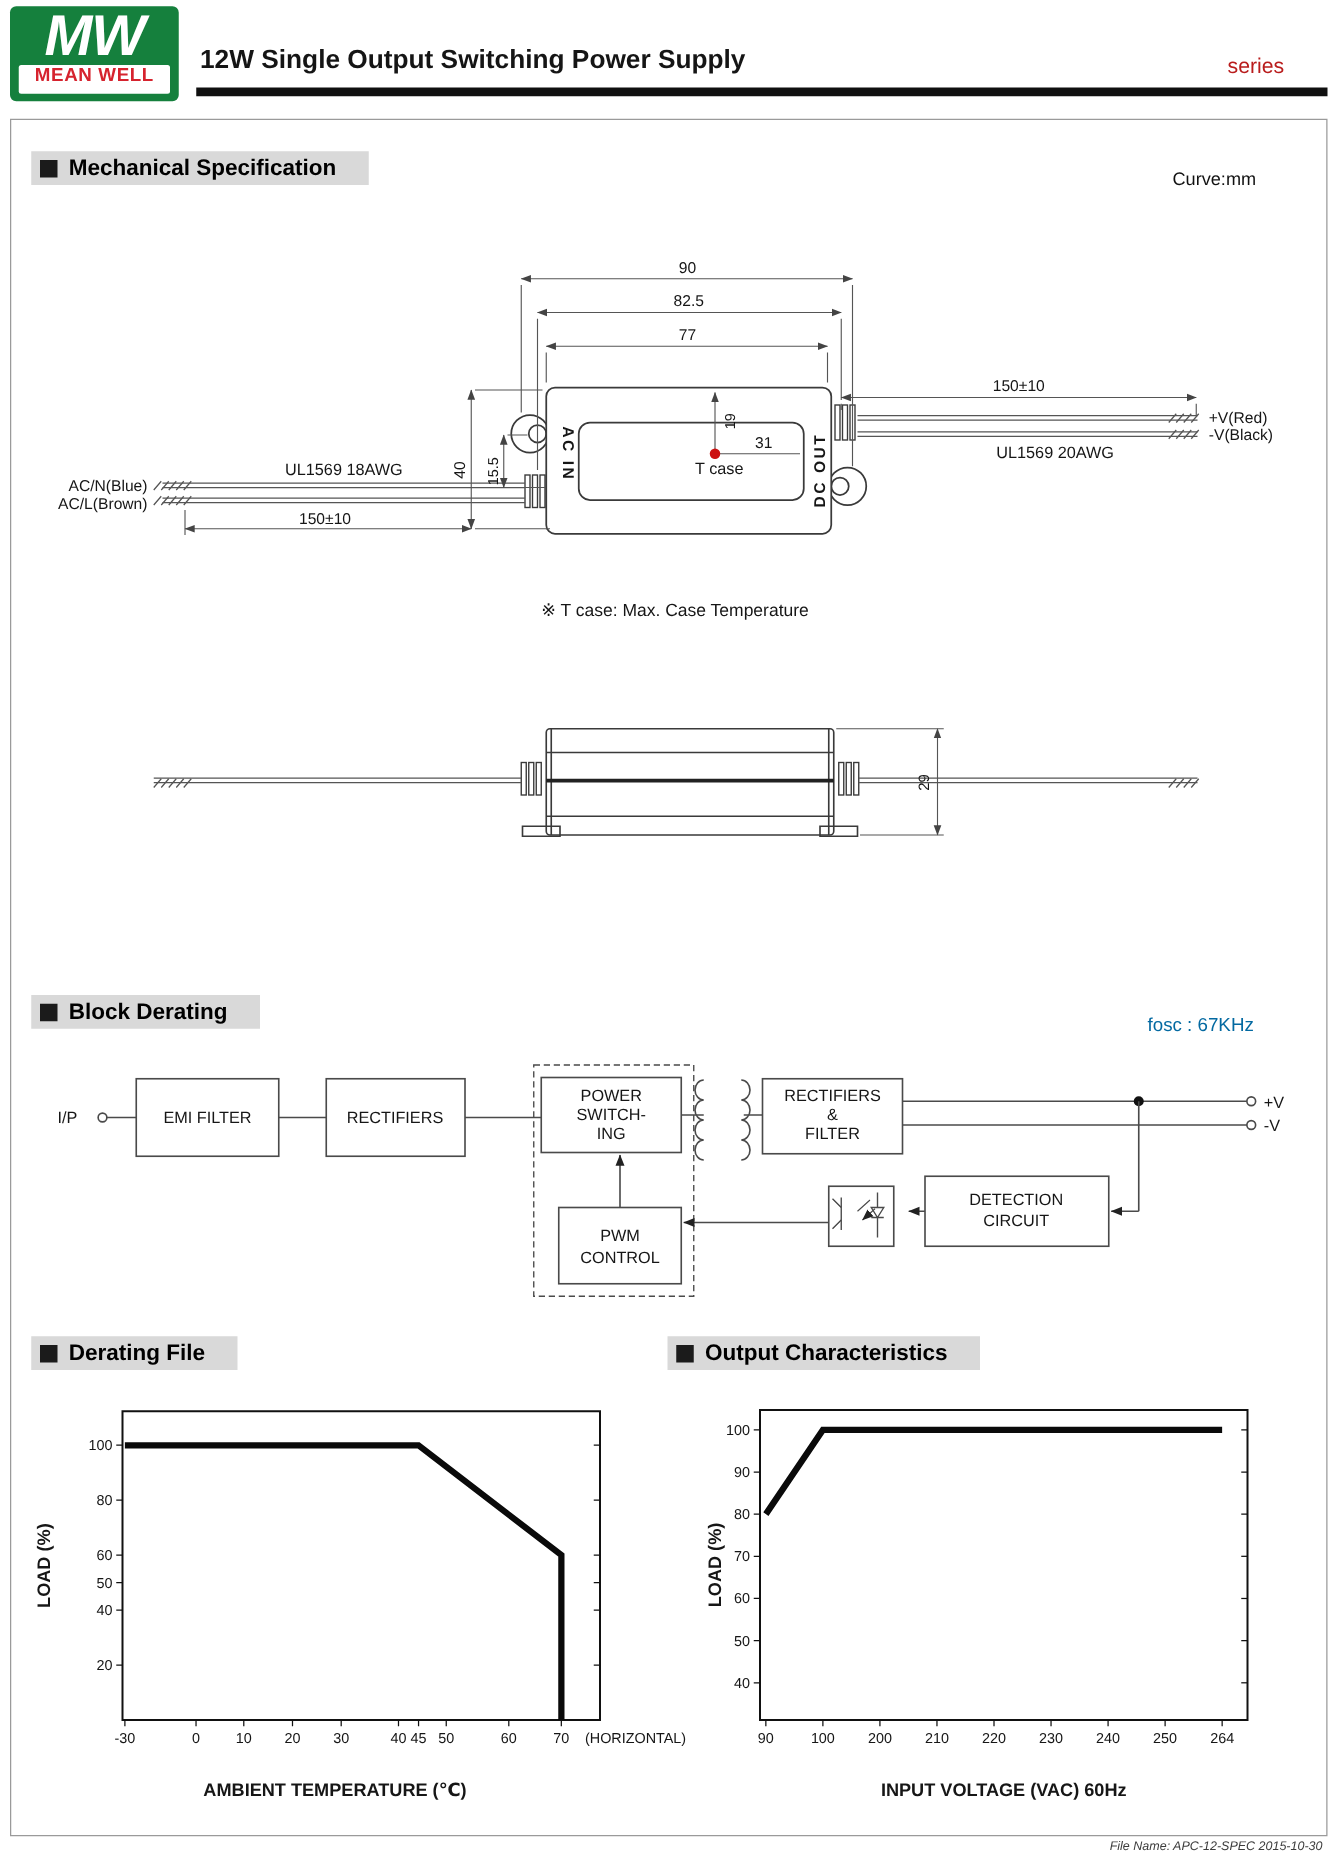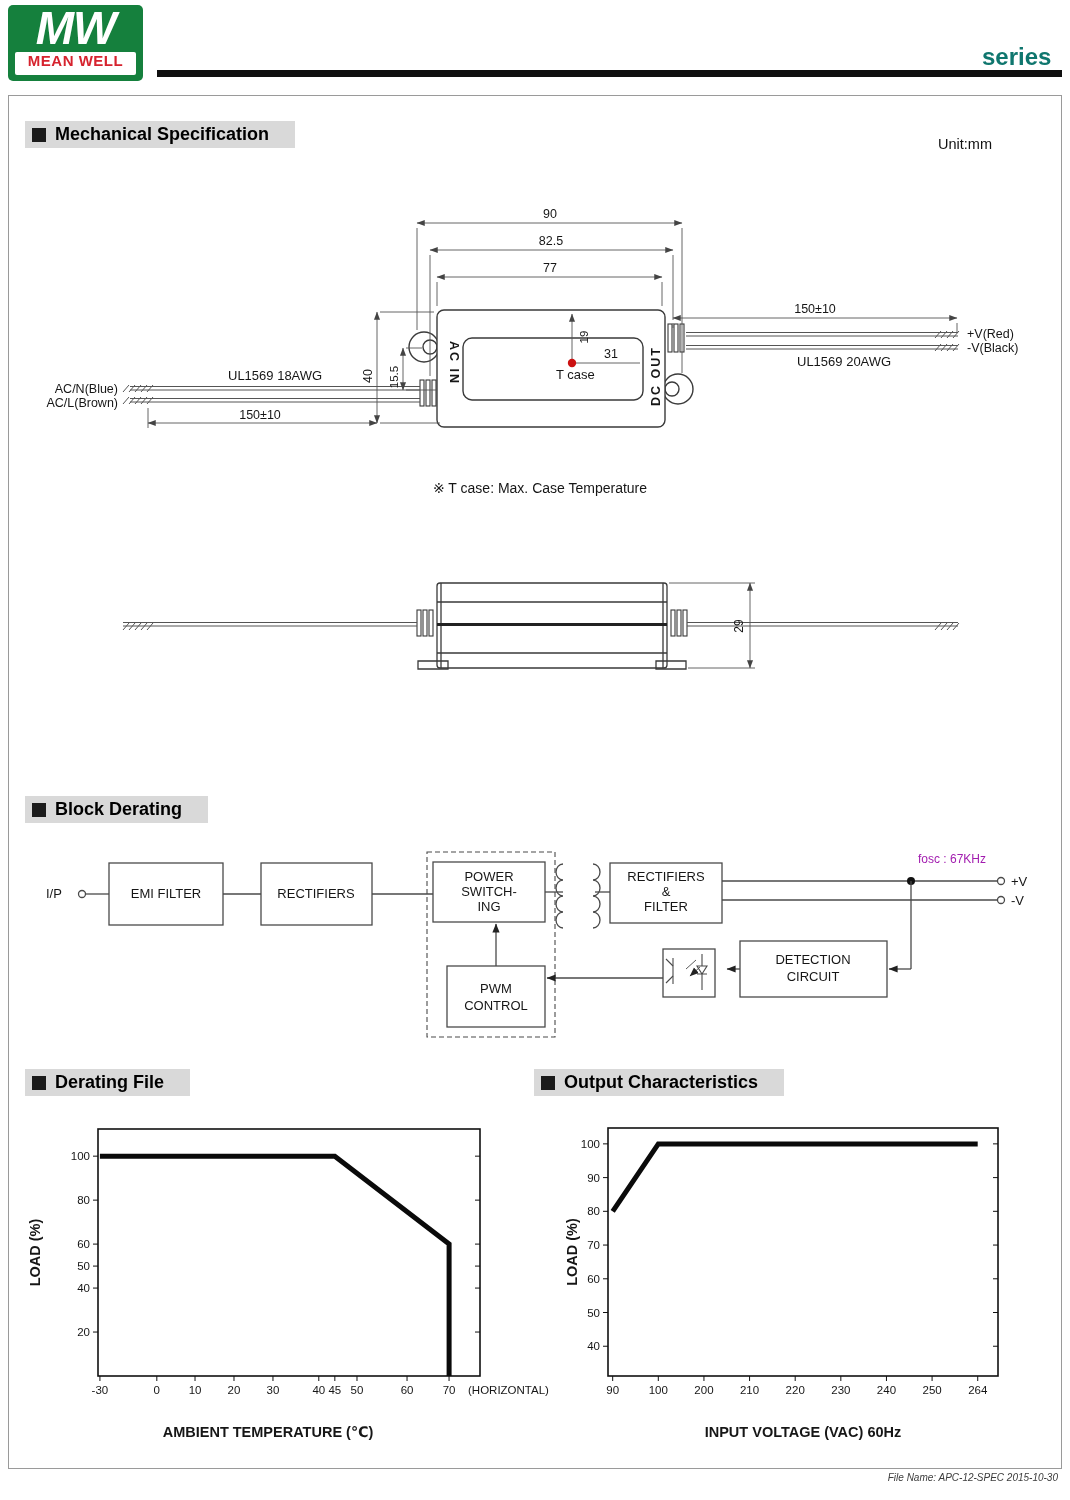--- a/index.html
+++ b/index.html
@@ -8,54 +8,55 @@
   
   .logo{position:absolute;left:8px;top:5px;width:135px;height:76px;background:#15803d;border-radius:5px;}
   .logo .mw{position:absolute;left:0;right:0;top:-4px;text-align:center;
         font-family:"Liberation Sans",sans-serif;font-style:italic;font-weight:bold;
         font-size:46px;color:#fff;letter-spacing:-1px;}
   .logo .strip{position:absolute;left:7px;right:7px;bottom:6px;height:23px;background:#fff;border-radius:2px;
         display:flex;align-items:flex-start;justify-content:center;}
   .logo .strip span{color:#d6232e;font-weight:bold;font-size:15px;letter-spacing:.5px;}
   .doc-title{position:absolute;left:160px;top:36px;font-size:21px;font-weight:bold;color:#151515;}
   .model{position:absolute;left:780px;top:20px;font-size:45px;font-weight:bold;letter-spacing:1px;color:#0c0c0c;}
-  .series{position:absolute;left:982px;top:43px;font-size:24px;font-weight:bold;color:#0f766e;}
+  .series{position:absolute;left:982px;top:43px;font-size:17px;font-weight:normal;color:#b91c1c;}
   .hbar{position:absolute;left:157px;top:70px;width:905px;height:7px;background:#101010;}
   .content-border{position:absolute;left:8px;top:95px;width:1052px;height:1372px;border:1.5px solid #9a9a9a;}
   
   .heading{position:absolute;display:inline-flex;align-items:center;gap:9px;background:#d9d9d9;
         height:27px;padding:0 26px 0 7px;font-weight:bold;font-size:18px;color:#000;white-space:nowrap;}
   .sq{width:14px;height:14px;background:#1b1b1b;display:inline-block;}
   .unit{position:absolute;left:938px;top:136px;font-size:14.5px;color:#111;}
-  .fosc{position:absolute;left:918px;top:812px;font-size:12px;color:#a21caf;margin-top:40px;}
+  .fosc{position:absolute;left:918px;top:812px;font-size:15px;color:#0369a1;}
   .footer{position:absolute;right:12px;top:1472px;font-size:10px;font-style:italic;color:#3c3c3c;}
   svg{font-family:"Liberation Sans","DejaVu Sans",sans-serif;}
   .abs{position:absolute;}
   svg text{fill:#161616;}
 </style>
 </head>
 <body>
 
 <div class="page">
 
   <div class="logo">
     <div class="mw">MW</div>
     <div class="strip">
       <span>MEAN WELL</span>
     </div>
   </div>
+  <div class="doc-title">12W Single Output Switching Power Supply</div>
   <div class="series">series</div>
   <div class="hbar"></div>
   <div class="content-border"></div>
 
   <div class="heading" style="left:25px;top:121px">
     <span class="sq"></span>
     <span>Mechanical Specification</span>
   </div>
-  <div class="unit">Unit:mm</div>
+  <div class="unit">Curve:mm</div>
 
   <svg class="abs" style="left:10px;top:180px" width="1050" height="520" viewBox="0 0 1050 520">
     <defs>
       <marker id="ar" viewBox="0 0 10 8" markerWidth="9" markerHeight="7.2" refX="8.6" refY="4" orient="auto-start-reverse" markerUnits="userSpaceOnUse">
         <path d="M0,0.6L9,4L0,7.4Z" fill="#444"></path>
       </marker>
     </defs>
 
     <g stroke="#3a3a3a" stroke-width="1.4" fill="none">
 

